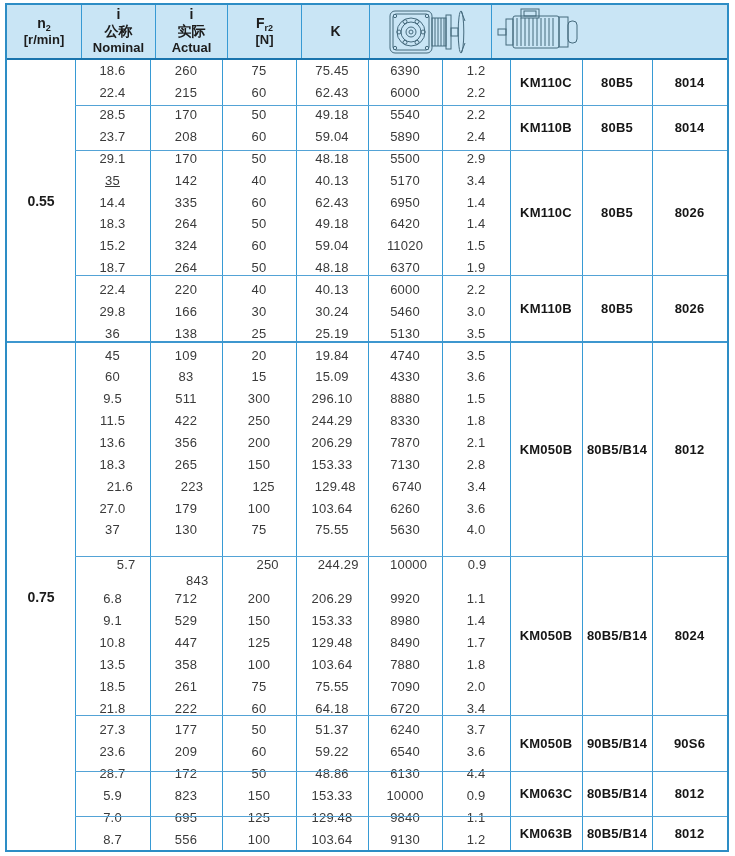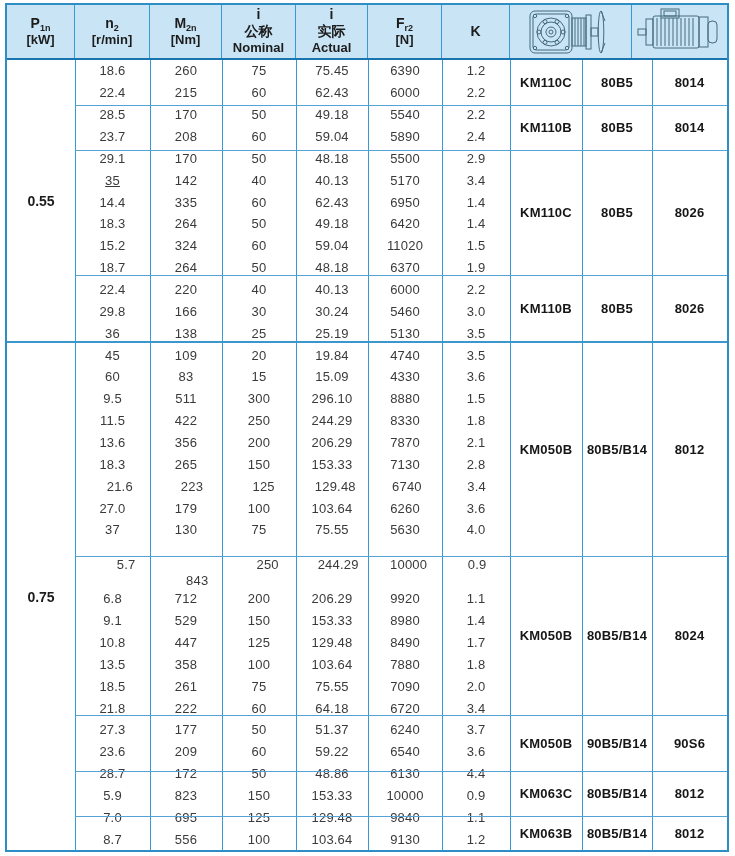--- a/index.html
+++ b/index.html
@@ -56,31 +56,23 @@
     letter-spacing:.2px;
   }
   .gm{width:72px}.gf{width:70px}.gmo{width:75px}
 </style>
 </head>
 <body>
 
 <div class="tbl">
 
   <div class="hdr">
-    <div class="hc w68">
-      <div class="sym"><span>P</span><span class="sb">1n</span></div>
-      <div class="unit">[kW]</div>
-    </div>
     <div class="hc w75">
       <div class="sym"><span>n</span><span class="sb">2</span></div>
       <div class="unit">[r/min]</div>
-    </div>
-    <div class="hc w72">
-      <div class="sym"><span>M</span><span class="sb">2n</span></div>
-      <div class="unit">[Nm]</div>
     </div>
     <div class="hc w74">
       <div class="sym">i</div>
       <div class="cn">公称</div>
       <div class="unit">Nominal</div>
     </div>
     <div class="hc w72">
       <div class="sym">i</div>
       <div class="cn">实际</div>
       <div class="unit">Actual</div>

